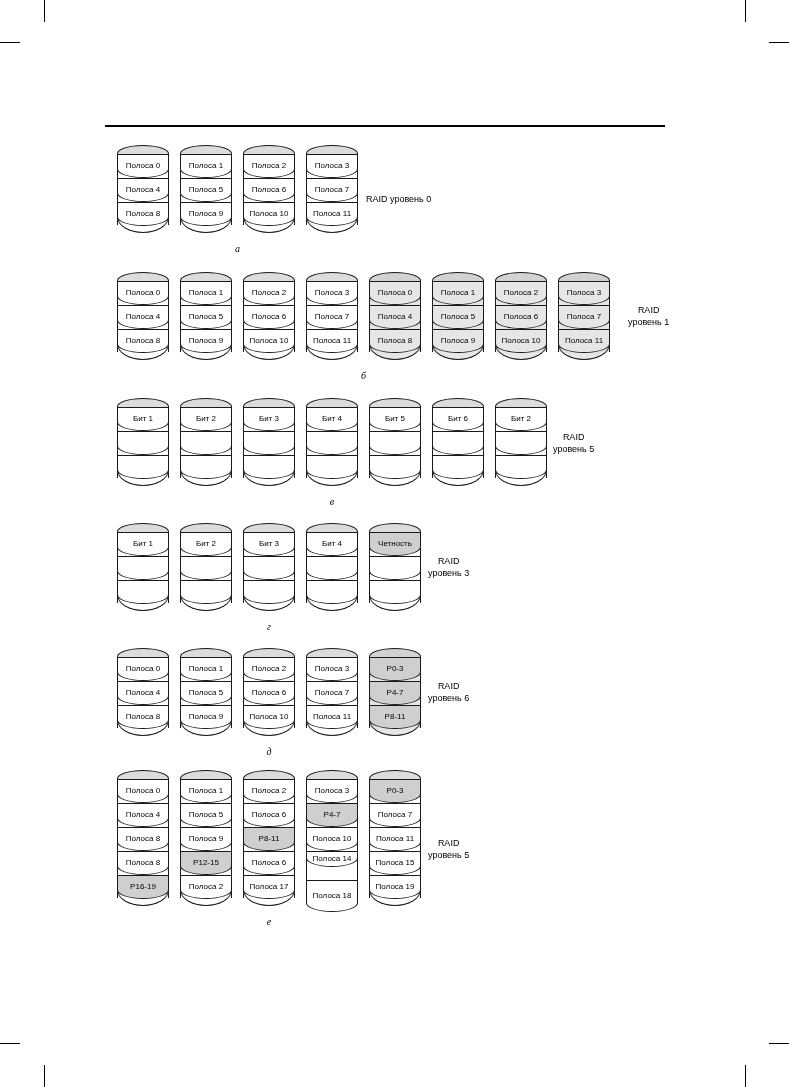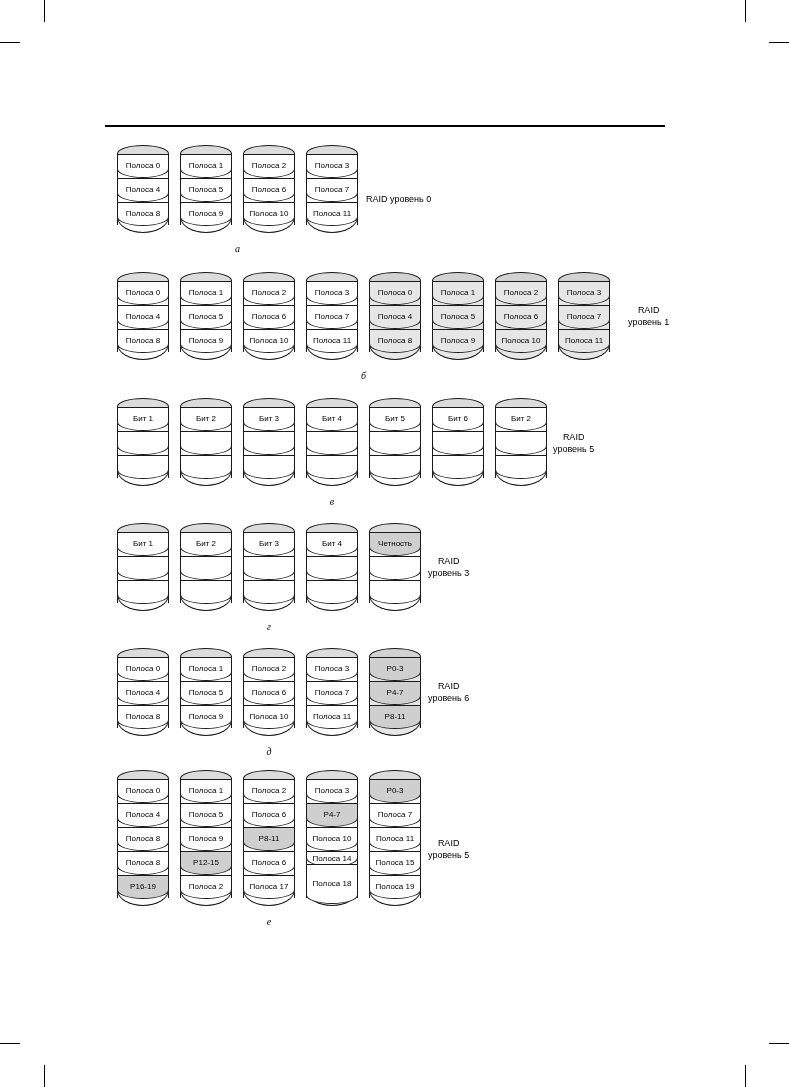--- a/index.html
+++ b/index.html
@@ -448,21 +448,21 @@
         <div class="strip" style="top: 105px; height: 24px;">Полоса 17</div>
       </div>
       <div class="cyl" style="left: 306px; height: 140px; width: 52px;">
         <div class="cyl-body" style="height: 120px;"></div>
         <div class="cyl-bottom" style="top: 120px;"></div>
         <div class="cyl-top"></div>
         <div class="strip" style="top: 9px; height: 24px;">Полоса 3</div>
         <div class="strip parity" style="top: 33px; height: 24px;">P4-7</div>
         <div class="strip" style="top: 57px; height: 24px;">Полоса 10</div>
         <div class="strip" style="top: 81px; height: 16px;">Полоса 14</div>
-        <div class="strip" style="top: 94px; height: 40px;">Полоса 18</div>
+        <div class="strip" style="top: 110px; height: 32px;">Полоса 18</div>
       </div>
       <div class="cyl" style="left: 369px; height: 140px; width: 52px;">
         <div class="cyl-body" style="height: 120px;"></div>
         <div class="cyl-bottom" style="top: 120px;"></div>
         <div class="cyl-top"></div>
         <div class="strip parity" style="top: 9px; height: 24px;">P0-3</div>
         <div class="strip" style="top: 33px; height: 24px;">Полоса 7</div>
         <div class="strip" style="top: 57px; height: 24px;">Полоса 11</div>
         <div class="strip" style="top: 81px; height: 24px;">Полоса 15</div>
         <div class="strip" style="top: 105px; height: 24px;">Полоса 19</div>

